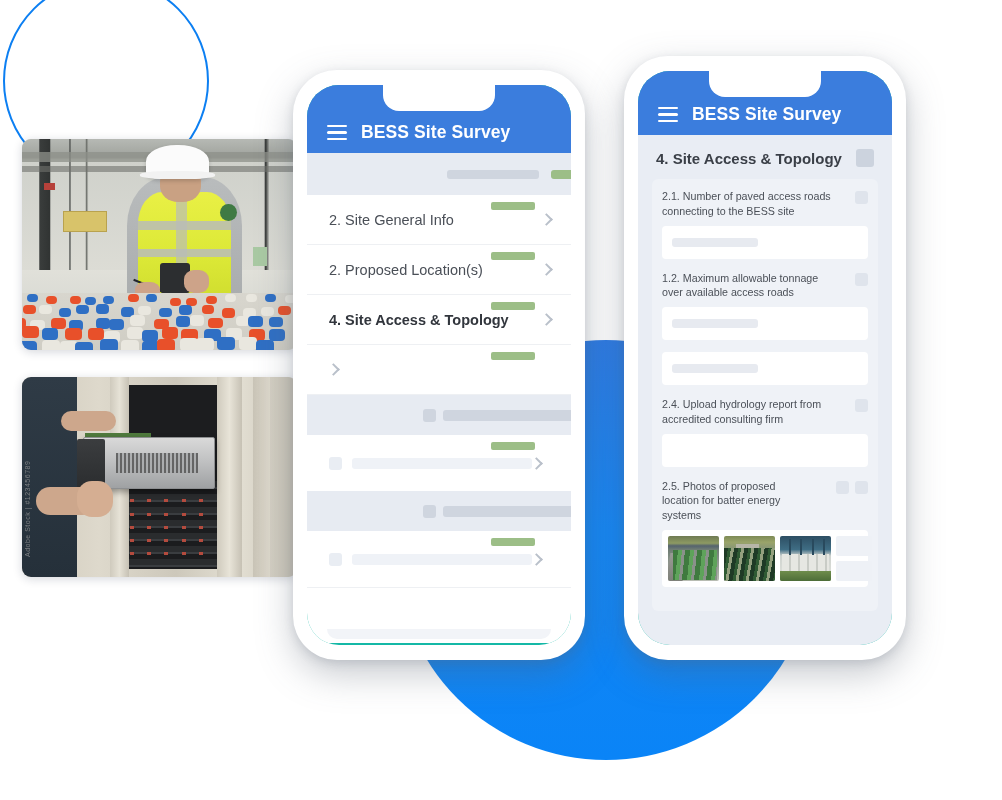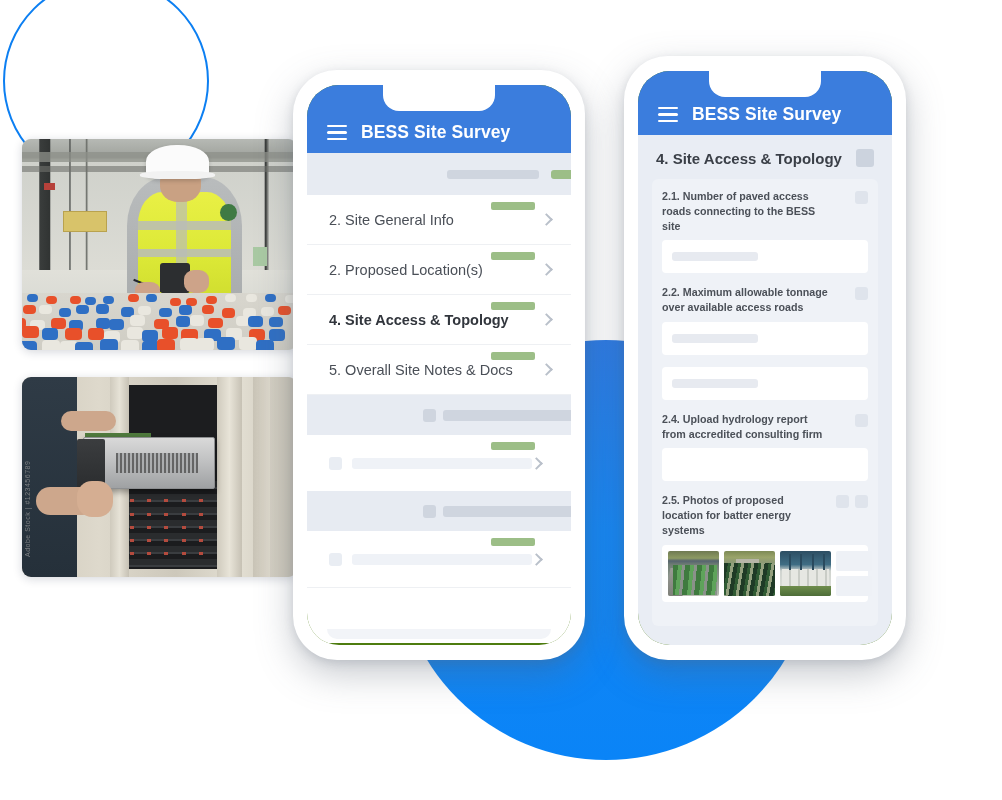--- a/index.html
+++ b/index.html
@@ -130,21 +130,21 @@
   
   .phone {
     position: absolute; background:#ffffff;
     border-radius: 44px;
     box-shadow: 0 14px 36px rgba(90,100,115,.34), 0 3px 10px rgba(90,100,115,.18);
   }
   .phone-1 { left:293px; top:70px; width:292px; height:590px; }
   .phone-2 { left:624px; top:56px; width:282px; height:604px; }
   .screen {
     position:absolute; left:14px; top:15px; right:14px; bottom:15px;
-    border-radius:32px; overflow:hidden; background:#4d7c0f;
+    border-radius:32px; overflow:hidden; background:#14b8a6;
   }
   .appbar {
     position:relative; background:#3b7ddd; height:68px; color:#fff;
   }
   .phone-2 .appbar { height:64px; }
   .notch {
     position:absolute; left:50%; top:0; transform:translateX(-50%);
     width:112px; height:26px; background:#fff;
     border-bottom-left-radius:16px; border-bottom-right-radius:16px;
   }
@@ -185,21 +185,21 @@
   .form-wrap { background:#e9edf4; height:100%; padding:0; position:relative; }
   .sec-head {
     display:flex; align-items:center; justify-content:space-between;
     padding:14px 18px 12px 18px; background:#e9edf4;
   }
   .sec-title { font-size:15px; font-weight:700; color:#3a3f47; }
   .ph-sq { width:18px; height:18px; border-radius:3px; background:#ccd3de; flex:none; }
   .ph-sq-sm { width:13px; height:13px; border-radius:3px; background:#dfe4ec; flex:none; }
   .card { margin:0 14px; background:#eff2f7; border-radius:6px; padding:10px 10px 12px; }
   .q { margin-bottom:12px; }
-  .q-head { display:flex; align-items:flex-start; gap:24px;font-weight:bold; }
+  .q-head { display:flex; align-items:flex-start; gap:24px; }
   .q-text { font-size:10.7px; line-height:1.38; color:#4b5058; flex:1; }
   .q-sqs { display:flex; gap:6px; padding-top:2px; flex:none; }
   .q-field { margin-top:7px; background:#fff; border-radius:4px; height:33px;
     display:flex; align-items:center; padding:0 10px; }
   .q-val { height:9px; width:86px; border-radius:3px; background:#e7eaf0; }
   .q-field.tall { height:35px; }
   .thumbs { display:flex; gap:5px; align-items:flex-start; }
   .thumb { width:51px; height:45px; border-radius:2px; overflow:hidden; position:relative;
     background:#9aa39a; flex:none; }
   .thumb-slot { width:36px; height:20px; border-radius:2px; background:#eef1f6; }
@@ -412,21 +412,20 @@
             <div class="list-label">2. Proposed Location(s)</div>
             <div class="chev"></div>
           </div>
           <div class="list-row">
             <div class="row-green"></div>
             <div class="list-label sel">4. Site Access &amp; Topology</div>
             <div class="chev"></div>
           </div>
           <div class="list-row">
             <div class="row-green"></div>
-            <div class="list-label">5. Overall Site Notes &amp; Docs</div>
             <div class="chev"></div>
           </div>
         </div>
 
       <div class="skel-band">
         <div class="bar sq sq-dk" style="position:absolute;left:116px;top:14px;"></div>
         <div class="bar bar-grey" style="left:136px;top:15px;width:132px;height:11px;"></div>
       </div>
       <div class="skel-row">
         <div class="row-green"></div>
@@ -484,21 +483,21 @@
                 <div class="q-sqs">
                   <div class="ph-sq-sm"></div>
                 </div>
               </div>
               <div class="q-field">
                 <div class="q-val"></div>
               </div>
             </div>
             <div class="q">
               <div class="q-head">
-                <div class="q-text">2.2. Maximum allowable tonnage over available access roads</div>
+                <div class="q-text">1.2. Maximum allowable tonnage over available access roads</div>
                 <div class="q-sqs">
                   <div class="ph-sq-sm"></div>
                 </div>
               </div>
               <div class="q-field">
                 <div class="q-val"></div>
               </div>
             </div>
             <div class="q">
               <div class="q-field">

